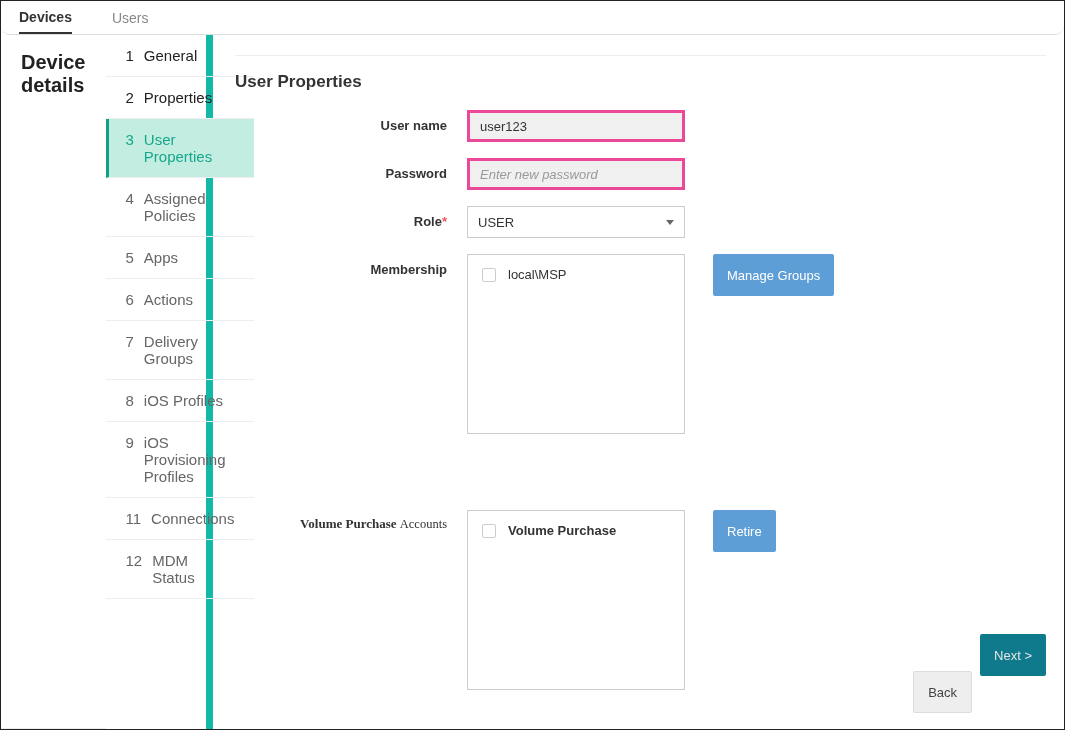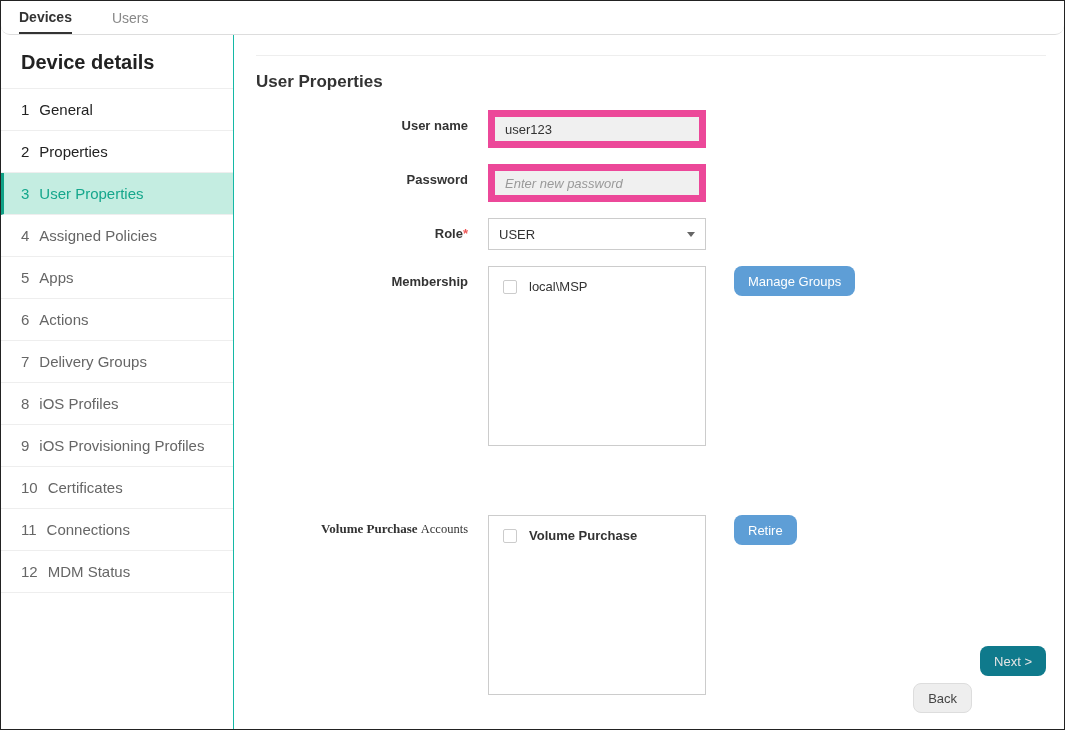--- a/index.html
+++ b/index.html
@@ -40,24 +40,23 @@
     font-weight: 600;
     border-bottom: 2px solid #333;
   }
   
   .body {
     flex: 1;
     display: flex;
     min-height: 0;
   }
   .sidebar {
-    width: 233px;
-    border-right: 1px solid #14b8a6;
-    display: flex;
-    flex-direction: column;
+    width: 212px;
+    border-right: 7px solid #14b8a6;
+    display: flex;
   }
   .sidebar-title {
     font-size: 20px;
     font-weight: 700;
     color: #222;
     padding: 16px 20px 14px 20px;
     border-bottom: 1px solid #eee;
   }
   .sidebar-items {
     display: flex;
@@ -125,21 +124,21 @@
     width: 218px;
   }
   .form-control-extra {
     margin-left: 28px;
   }
   input[type="text"], input[type="password"] {
     width: 218px;
     height: 32px;
     padding: 12px 10px;
     font-size: 13px;
-    border: 7px solid #ec4899;
+    border: 3px solid #ec4899;
     background: #f0f0f0;
     color: #333;
   }
   input::placeholder {
     color: #999;
     font-style: italic;
   }
   .select {
     width: 218px;
     height: 32px;
@@ -179,23 +178,23 @@
     width: 14px;
     height: 14px;
     border: 1px solid #ccc;
     border-radius: 2px;
     display: inline-block;
   }
   .btn {
     display: inline-flex;
     align-items: center;
     justify-content: center;
-    height: 30px;
+    height: 42px;
     padding: 0 14px;
-    border-radius: 8px;
+    border-radius: 2px;
     font-size: 13px;
     cursor: pointer;
     border: none;
   }
   .btn-blue {
     background: #5e9ed6;
     color: #fff;
   }
   .btn-light {
     background: #eee;
@@ -266,24 +265,20 @@
         </div>
         <div class="sidebar-item">
           <span class="num">8</span>
           <span>iOS Profiles</span>
         </div>
         <div class="sidebar-item">
           <span class="num">9</span>
           <span>iOS Provisioning Profiles</span>
         </div>
         <div class="sidebar-item">
-          <span class="num">10</span>
-          <span>Certificates</span>
-        </div>
-        <div class="sidebar-item">
           <span class="num">11</span>
           <span>Connections</span>
         </div>
         <div class="sidebar-item">
           <span class="num">12</span>
           <span>MDM Status</span>
         </div>
       </div>
     </div>
 

